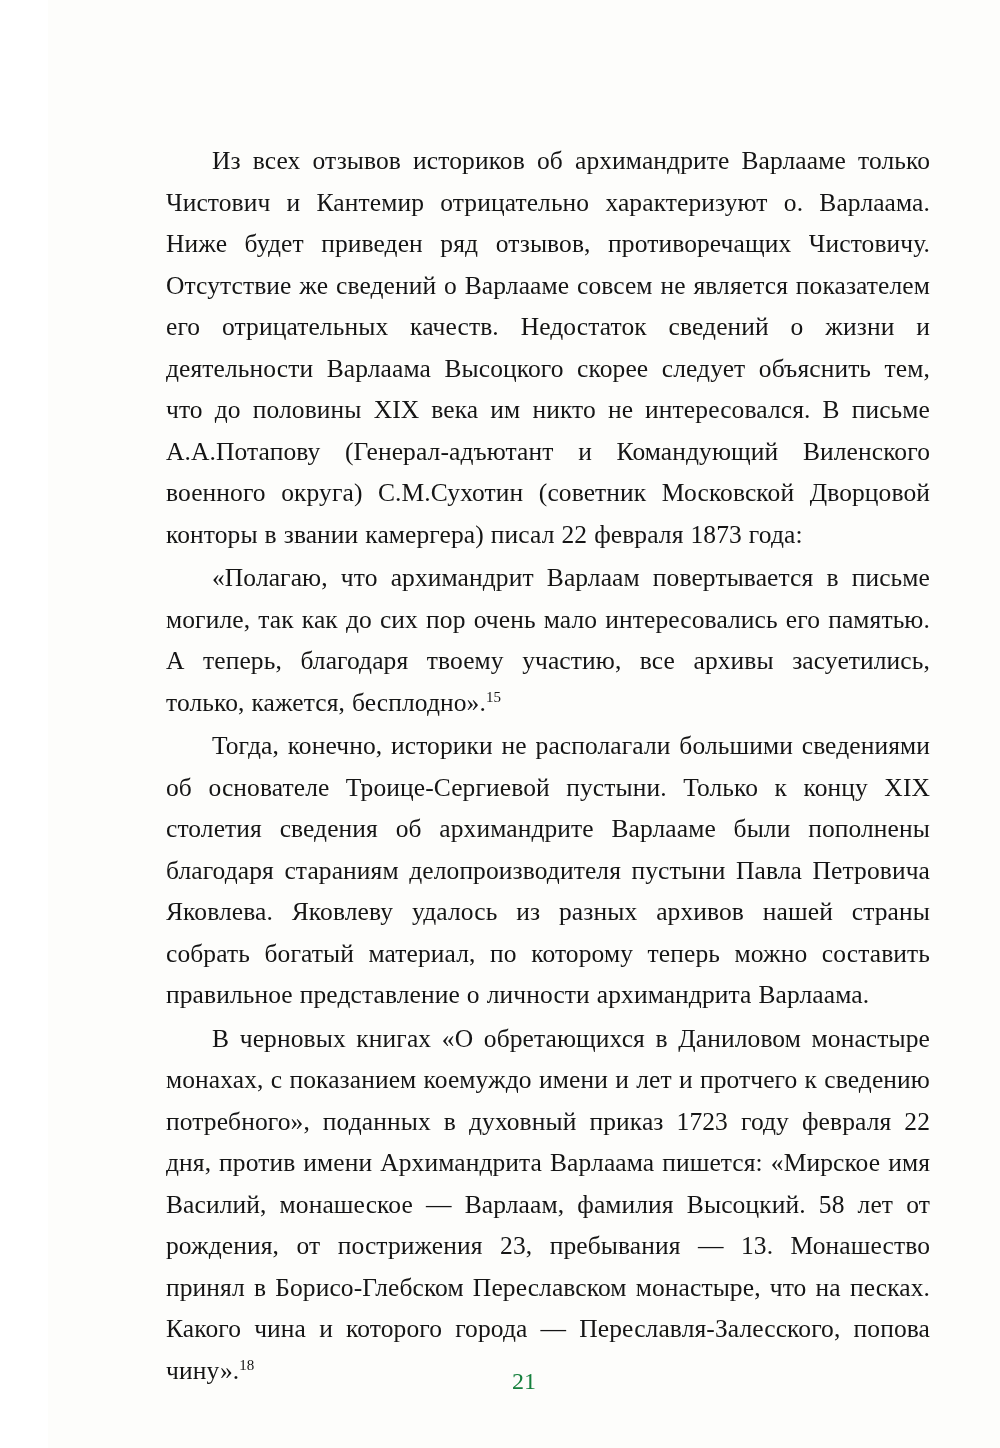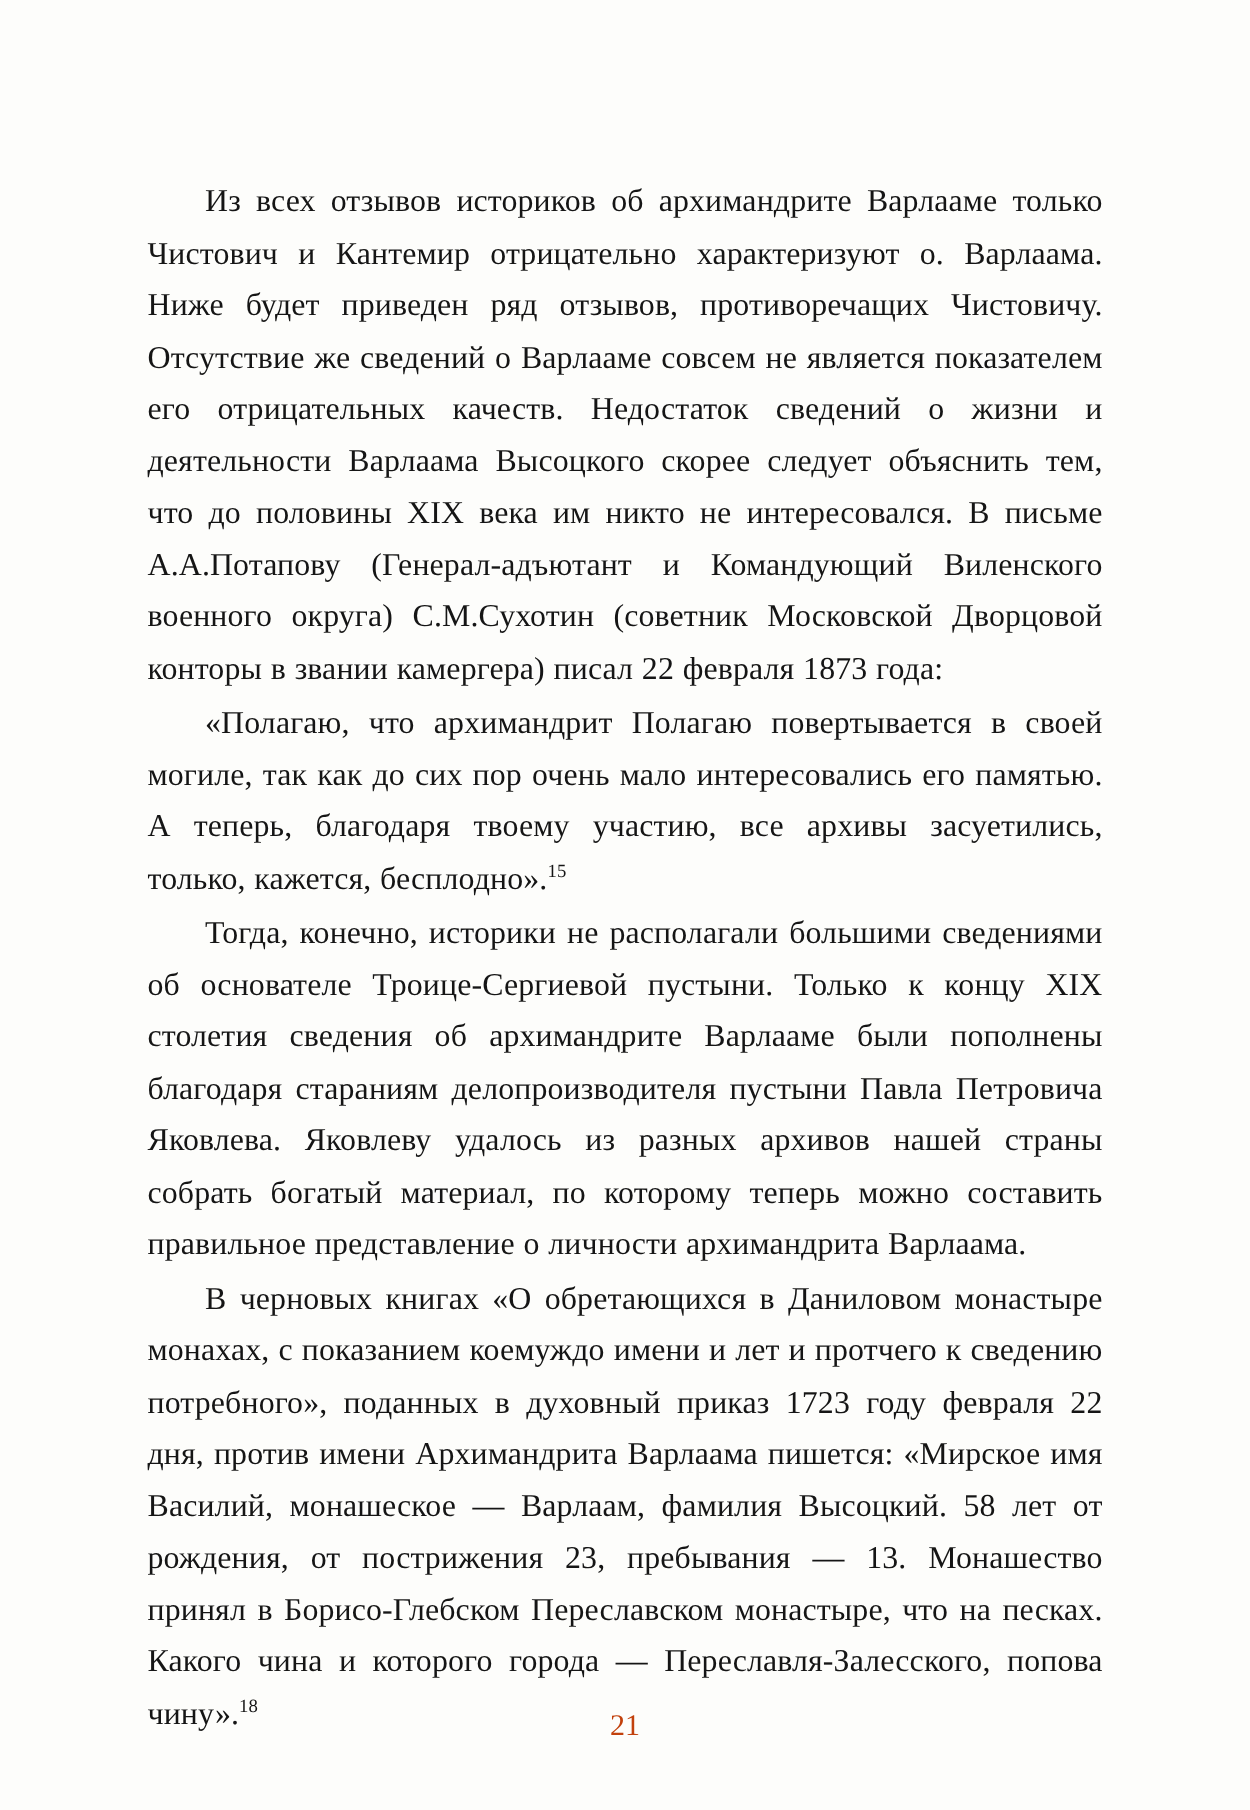--- a/index.html
+++ b/index.html
@@ -12,20 +12,21 @@
     height: 1448px;
     position: relative;
     font-family: "Liberation Serif", "DejaVu Serif", serif;
     color: #1a1a1a;
     overflow: hidden;
   }
   .page {
     position: absolute;
     inset: 0;
     background: #fdfdfb;
+    margin-left: 48px;
   }
   .text-column {
     position: absolute;
     left: 118px;
     top: 140px;
     width: 764px;
   }
   p.para {
     margin: 0 0 2px 0;
     text-indent: 46px;
@@ -44,34 +45,34 @@
     vertical-align: super;
     line-height: 0;
   }
   .folio {
     position: absolute;
     left: 0;
     right: 0;
     top: 1368px;
     text-align: center;
     font-size: 24px;
-    color: #c2410c;
+    color: #15803d;
     font-family: "Liberation Serif", "DejaVu Serif", serif;
   }
 </style>
 </head>
 <body>
 
 <div class="page">
 
   <div class="text-column">
 
     <p class="para"><span>Из всех отзывов историков об архимандрите Варлааме только Чистович и Кантемир отрицательно характеризуют о. Варлаама. Ниже будет приведен ряд отзывов, противоречащих Чистовичу. Отсутствие же сведений о Варлааме совсем не является показателем его отрицательных качеств. Недостаток сведений о жизни и деятельности Варлаама Высоцкого скорее следует объяснить тем, что до половины XIX века им никто не интересовался. В письме А.А.Потапову (Генерал-адъютант и Командующий Виленского военного округа) С.М.Сухотин (советник Московской Дворцовой конторы в звании камергера) писал 22 февраля 1873 года:</span></p>
 
-    <p class="para"><span>«Полагаю, что архимандрит Полагаю повертывается в своей могиле, так как до сих пор очень мало интересовались его памятью. А теперь, благодаря твоему участию, все архивы засуетились, только, кажется, бесплодно».</span><sup class="fn">15</sup></p>
+    <p class="para"><span>«Полагаю, что архимандрит Варлаам повертывается в письме могиле, так как до сих пор очень мало интересовались его памятью. А теперь, благодаря твоему участию, все архивы засуетились, только, кажется, бесплодно».</span><sup class="fn">15</sup></p>
 
     <p class="para"><span>Тогда, конечно, историки не располагали большими сведениями об основателе Троице-Сергиевой пустыни. Только к концу XIX столетия сведения об архимандрите Варлааме были пополнены благодаря стараниям делопроизводителя пустыни Павла Петровича Яковлева. Яковлеву удалось из разных архивов нашей страны собрать богатый материал, по которому теперь можно составить правильное представление о личности архимандрита Варлаама.</span></p>
 
     <p class="para"><span>В черновых книгах «О обретающихся в Даниловом монастыре монахах, с показанием коемуждо имени и лет и протчего к сведению потребного», поданных в духовный приказ 1723 году февраля 22 дня, против имени Архимандрита Варлаама пишется: «Мирское имя Василий, монашеское — Варлаам, фамилия Высоцкий. 58 лет от рождения, от пострижения 23, пребывания — 13. Монашество принял в Борисо-Глебском Переславском монастыре, что на песках. Какого чина и которого города — Переславля-Залесского, попова чину».</span><sup class="fn">18</sup></p>
 
   </div>
 
   <div class="folio">21</div>
 
 </div>

